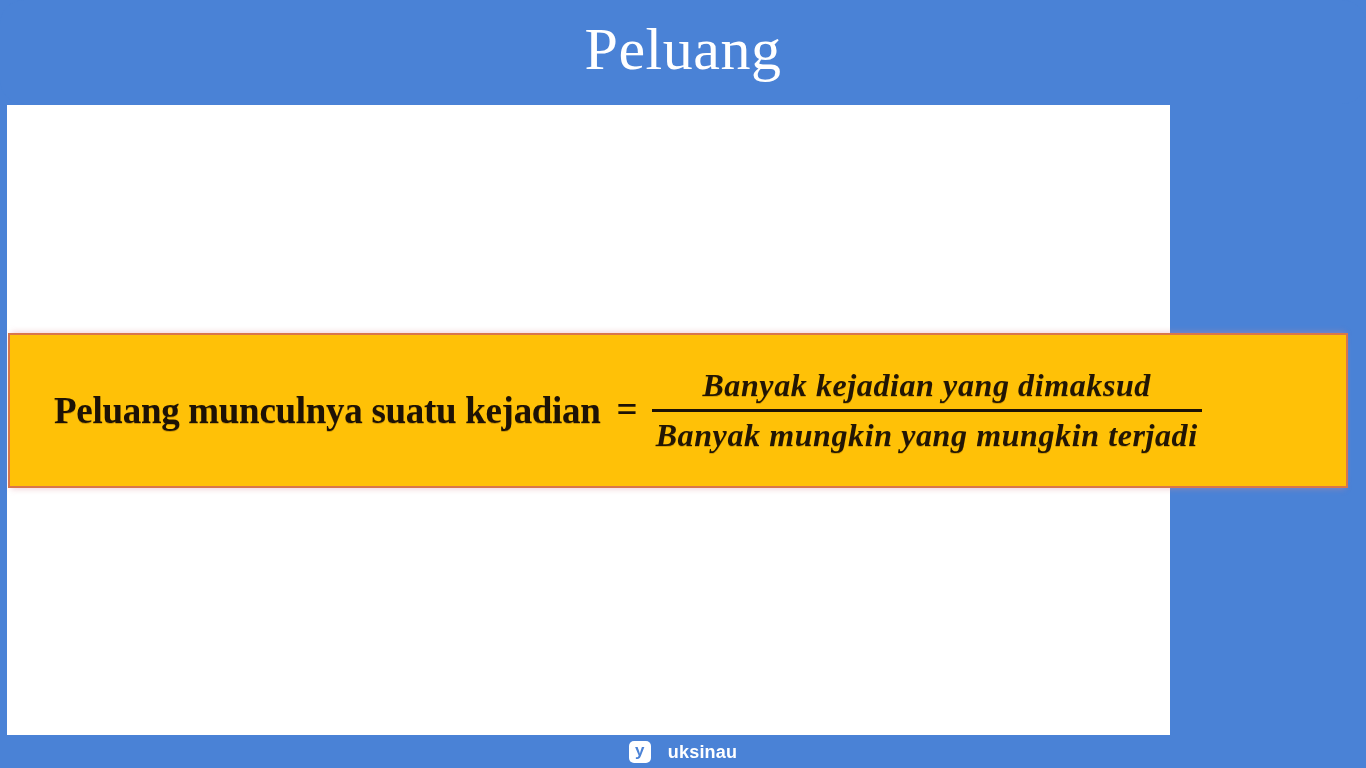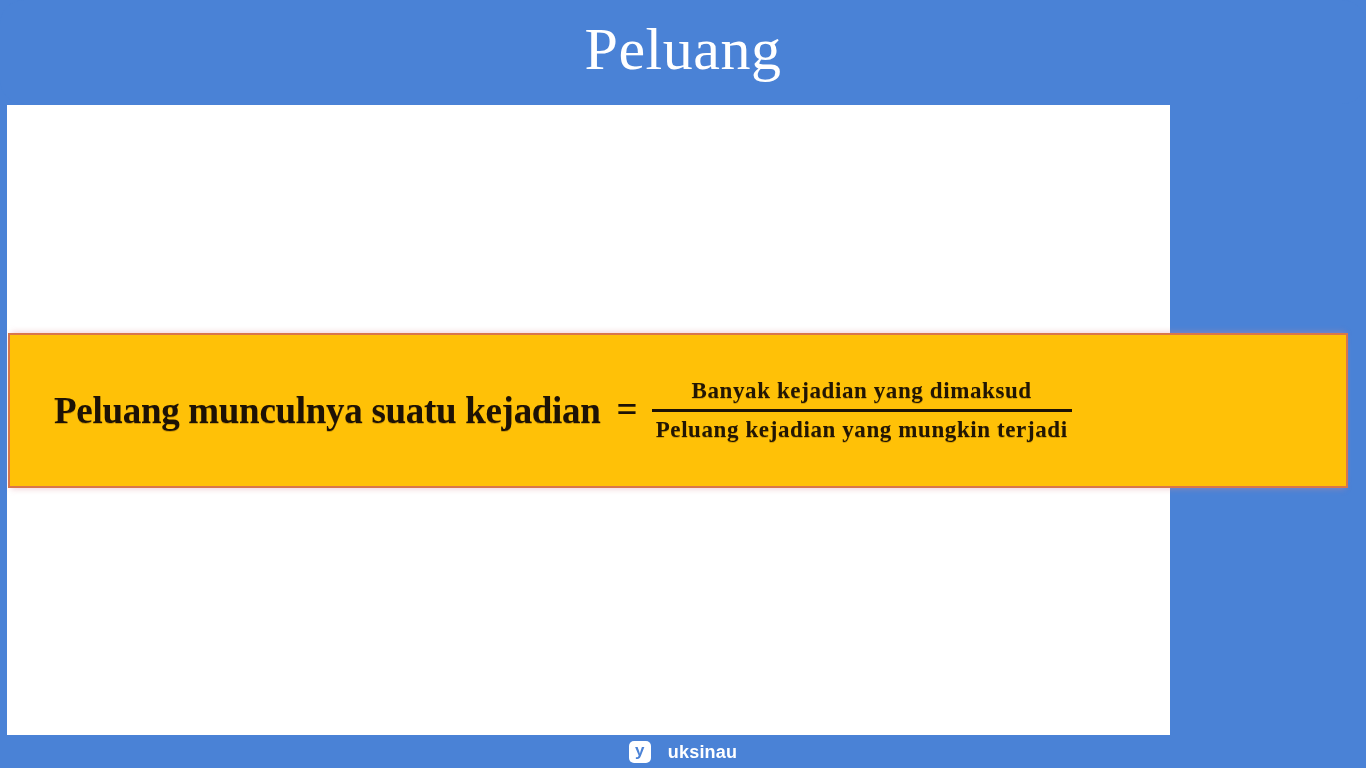--- a/index.html
+++ b/index.html
@@ -100,22 +100,23 @@
   }
 
   #fraction {
     display: inline-flex;
     flex-direction: column;
     align-items: center;
     justify-content: center;
   }
   .frac-line {
     font-family: "Liberation Serif", "DejaVu Serif", serif;
-    font-weight: bold;
-    font-size: 23px;
+    font-style: italic;
+    font-weight: bold;
+    font-size: 32px;
     color: #221604;
     letter-spacing: 0.6px;
     white-space: nowrap;
     line-height: 1.22;
     text-shadow: 0 1px 0 rgba(120, 80, 0, 0.30);
   }
   #frac-numerator {
     padding: 0 6px 3px 6px;
   }
   #frac-bar {
@@ -184,21 +185,21 @@
     <div id="formula-card">
       <div id="formula-row">
 
         <div id="formula-lhs">Peluang munculnya suatu kejadian</div>
 
         <div id="equals-sign">=</div>
 
         <div id="fraction">
           <div class="frac-line" id="frac-numerator">Banyak kejadian yang dimaksud</div>
           <div id="frac-bar"></div>
-          <div class="frac-line" id="frac-denominator">Peluang kejadian yang mungkin terjadi</div>
+          <div class="frac-line" id="frac-denominator">Banyak mungkin yang mungkin terjadi</div>
         </div>
 
       </div>
     </div>
 
   </div>
 
   <div id="footer">
     <div id="brand-logo">
       <div id="brand-mark">

